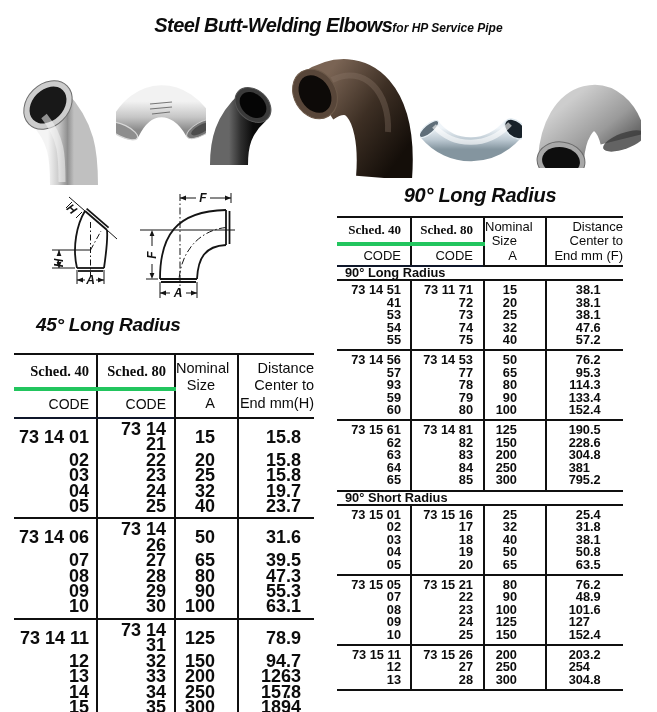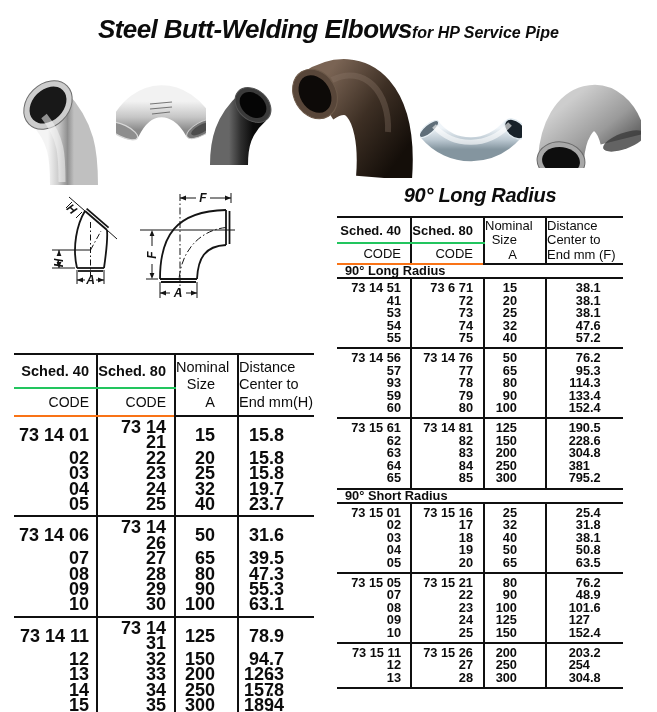--- a/index.html
+++ b/index.html
@@ -2,22 +2,22 @@
 <html><head>
 <meta charset="utf-8">
 <style>
   html,body{margin:0;padding:0;}
   body{width:657px;height:712px;background:#ffffff;position:relative;overflow:hidden;
        font-family:"Liberation Sans",sans-serif;color:#0c0c0c;}
   .page{position:absolute;inset:0;}
 
   
   .title-row{position:absolute;top:14px;left:0;width:657px;text-align:center;white-space:nowrap;}
-  .title-main{font-size:26px;font-weight:bold;font-style:italic;letter-spacing:-0.6px;}
-  .title-sub{font-size:16px;font-weight:bold;font-style:italic;margin-left:0;}
+  .title-main{font-size:20px;font-weight:bold;font-style:italic;letter-spacing:-0.6px;}
+  .title-sub{font-size:12px;font-weight:bold;font-style:italic;margin-left:0;}
 
   
   .ph{position:absolute;}
   .p1{left:18px;top:60px;width:98px;height:125px;}
   .p2{left:116px;top:78px;width:90px;height:78px;}
   .p3{left:205px;top:71px;width:70px;height:94px;}
   .p4{left:288px;top:58px;width:125px;height:120px;}
   .p5{left:420px;top:110px;width:102px;height:52px;}
   .p6{left:531px;top:71px;width:110px;height:97px;}
   .d45{left:22px;top:192px;width:100px;height:102px;}
@@ -29,38 +29,38 @@
   .heading-45{position:absolute;left:36px;top:314px;font-size:19px;font-weight:bold;
               font-style:italic;letter-spacing:-0.3px;}
 
   
   table.spec{border-collapse:collapse;position:absolute;table-layout:fixed;
              border-top:2px solid #101010;border-bottom:2px solid #101010;}
   table.spec td{padding:0;vertical-align:middle;}
   #t45{left:14px;top:353px;width:300px;}
   #t90{left:337px;top:216px;width:286px;}
   td.c1,td.c2,td.c3{border-right:2px solid #101010;}
-  tr.h1 td.schhd{border-bottom:2px solid #22c55e;font-weight:bold;text-align:center;}
-  tr.h2 td{border-bottom:2px solid #f97316;}
-  td.mh{border-bottom:2px solid #101010;font-weight:normal;text-align:left;
+  tr.h1 td.schhd{border-bottom:4px solid #22c55e;font-weight:bold;text-align:center;font-family:Liberation Serif, serif;}
+  tr.h2 td{border-bottom:2px solid #0f172a;}
+  td.mh{border-bottom:2px solid #101010;font-weight:normal;text-align:right;
         white-space:pre-line;vertical-align:middle;}
   td.codehd{font-weight:normal;text-align:center;}
   tr.gtop td{border-top:2px solid #101010;padding-top:3px;margin-top:48px;}
   tr.gbot td{padding-bottom:3px;}
   tr.section td{border-top:2px solid #101010;border-bottom:2px solid #101010;
                 font-weight:bold;text-align:left;padding-left:8px;height:16px;
                 line-height:16px;font-size:13px;}
   #t45 tr.h1 td{height:32px;font-size:14.5px;}
   #t45 tr.h2 td{height:26px;font-size:14px;}
   #t45 td.mh{font-size:13px;line-height:1.18;}
   #t45 tbody.bdy td{font-size:18px;line-height:15.4px;height:15.4px;font-weight:bold;}
   #t45 td.c1{text-align:right;padding-right:7px;}
   #t45 td.c2{text-align:right;padding-right:8px;}
   #t45 td.c3{text-align:right;padding-right:22px;}
-  #t45 td.c4{text-align:left;padding-left:5px;}
+  #t45 td.c4{text-align:left;padding-left:22px;}
   #t45 .ip{display:inline-block;width:25px;text-align:right;}
   #t90 tr.h1 td{height:24px;font-size:13px;}
   #t90 tr.h2 td{height:19px;font-size:13px;}
   #t90 td.mh{font-size:11.5px;line-height:1.12;}
   #t90 tbody.bdy td{font-size:12.8px;line-height:12.4px;height:12.4px;font-weight:bold;}
   #t90 td.c1{text-align:right;padding-right:9px;}
   #t90 td.c2{text-align:right;padding-right:10px;}
   #t90 td.c3{text-align:right;padding-right:28px;}
   #t90 td.c4{text-align:left;padding-left:16px;}
   #t90 .ip{display:inline-block;width:27px;text-align:right;}
@@ -272,20 +272,21 @@
         <polygon points="14,89 11.6,83 16.4,83"></polygon>
         <polygon points="22,103 28,100.6 28,105.4"></polygon>
         <polygon points="59,103 53,100.6 53,105.4"></polygon>
       </g>
       <text class="dimtxt" x="65" y="12" text-anchor="middle">F</text>
       <text class="dimtxt" transform="translate(18,65) rotate(-90)" text-anchor="middle">F</text>
       <text class="dimtxt" x="40" y="107" text-anchor="middle">A</text>
     </svg>
   </div>
 
+  <div class="heading-45">45° Long Radius</div>
 
   <table class="spec" id="t45">
     <colgroup>
         <col style="width:83px">
         <col style="width:78px">
         <col style="width:63px">
         <col style="width:76px">
       </colgroup>
     <tbody>
       <tr class="h1">
@@ -419,21 +420,21 @@
         <td class="c1 codehd">CODE</td>
         <td class="c2 codehd">CODE</td>
       </tr>
     </tbody>
     <tbody class="bdy" id="t90-body">
         <tr class="section">
           <td colspan="4">90° Long Radius</td>
         </tr>
         <tr class="gtop">
           <td class="c1 code">73 14 51</td>
-          <td class="c2 code">73 6 71</td>
+          <td class="c2 code">73 11 71</td>
           <td class="c3 size">15</td>
           <td class="c4 dist"><span class="ip">38</span><span class="fp">.1</span></td>
         </tr>
         <tr>
           <td class="c1 code">41</td>
           <td class="c2 code">72</td>
           <td class="c3 size">20</td>
           <td class="c4 dist"><span class="ip">38</span><span class="fp">.1</span></td>
         </tr>
         <tr>
@@ -449,21 +450,21 @@
           <td class="c4 dist"><span class="ip">47</span><span class="fp">.6</span></td>
         </tr>
         <tr class="gbot">
           <td class="c1 code">55</td>
           <td class="c2 code">75</td>
           <td class="c3 size">40</td>
           <td class="c4 dist"><span class="ip">57</span><span class="fp">.2</span></td>
         </tr>
         <tr class="gtop">
           <td class="c1 code">73 14 56</td>
-          <td class="c2 code">73 14 76</td>
+          <td class="c2 code">73 14 53</td>
           <td class="c3 size">50</td>
           <td class="c4 dist"><span class="ip">76</span><span class="fp">.2</span></td>
         </tr>
         <tr>
           <td class="c1 code">57</td>
           <td class="c2 code">77</td>
           <td class="c3 size">65</td>
           <td class="c4 dist"><span class="ip">95</span><span class="fp">.3</span></td>
         </tr>
         <tr>

